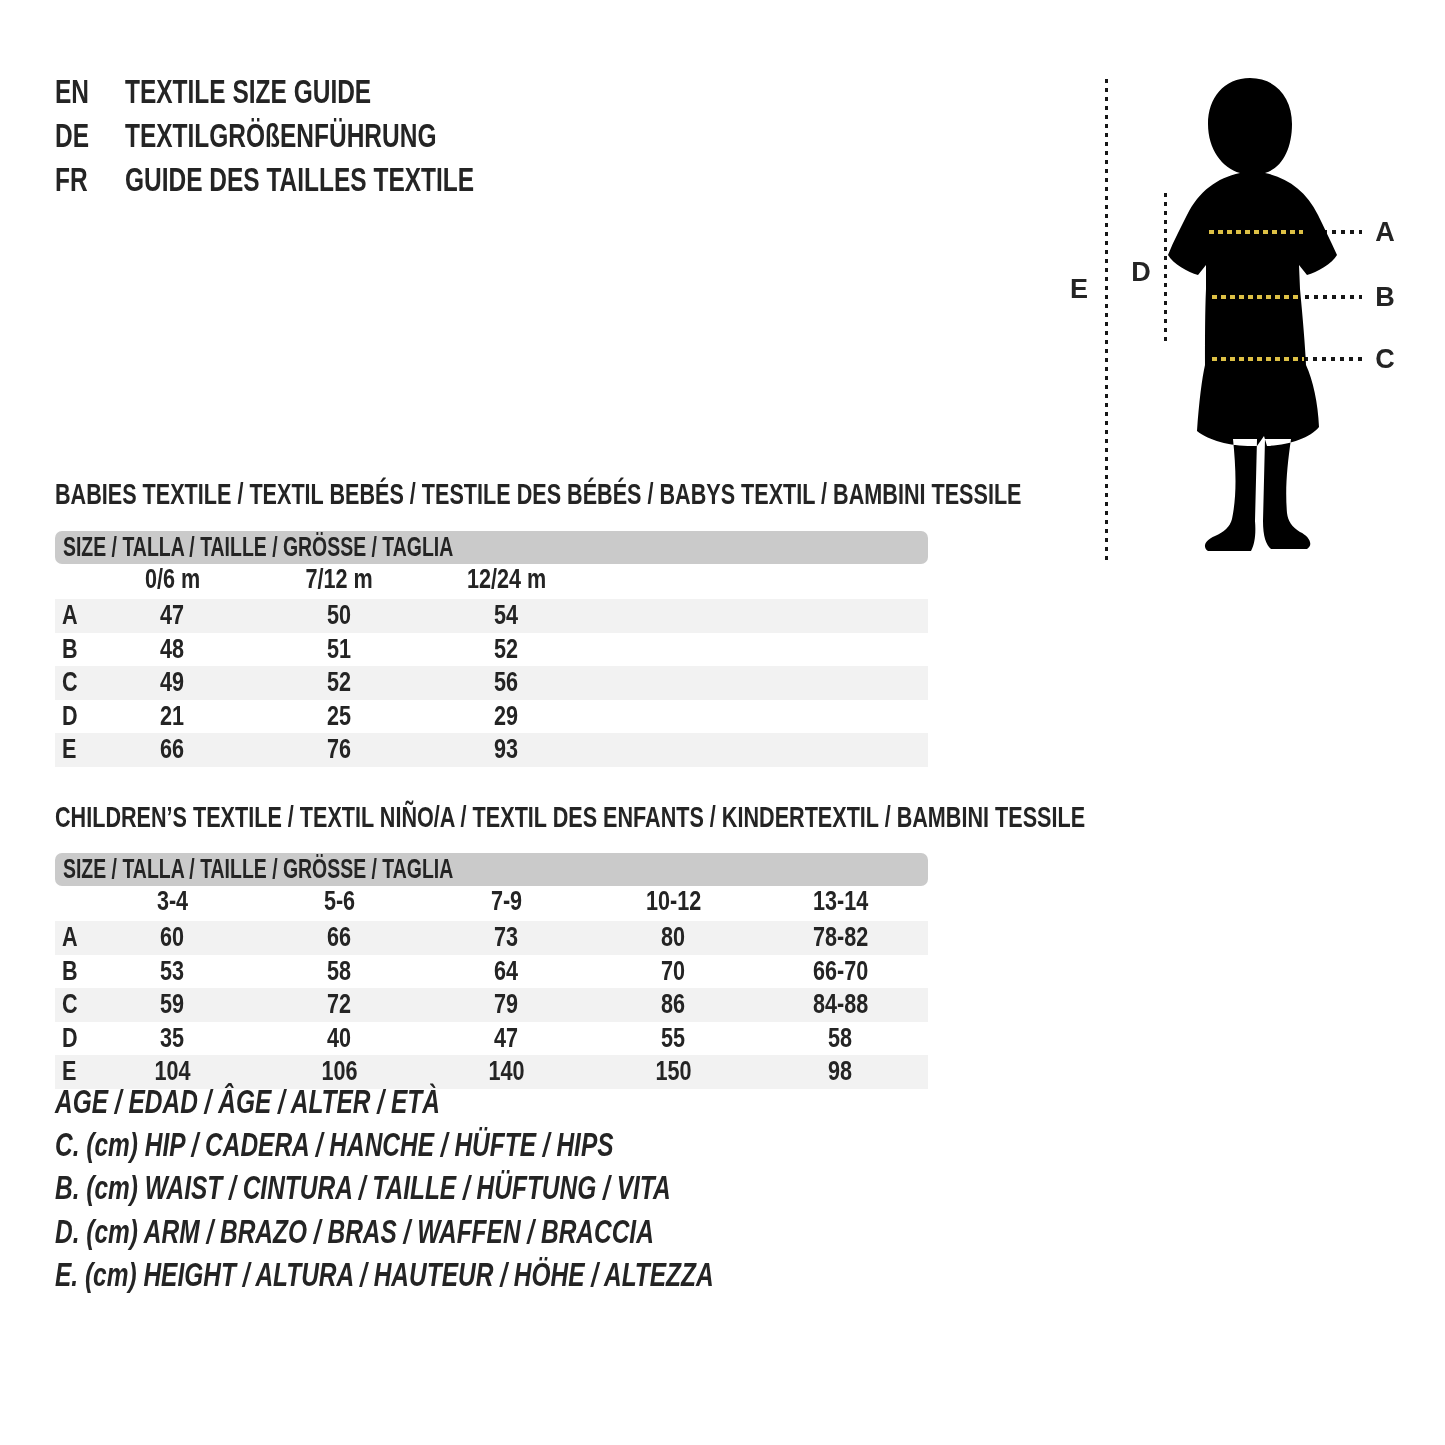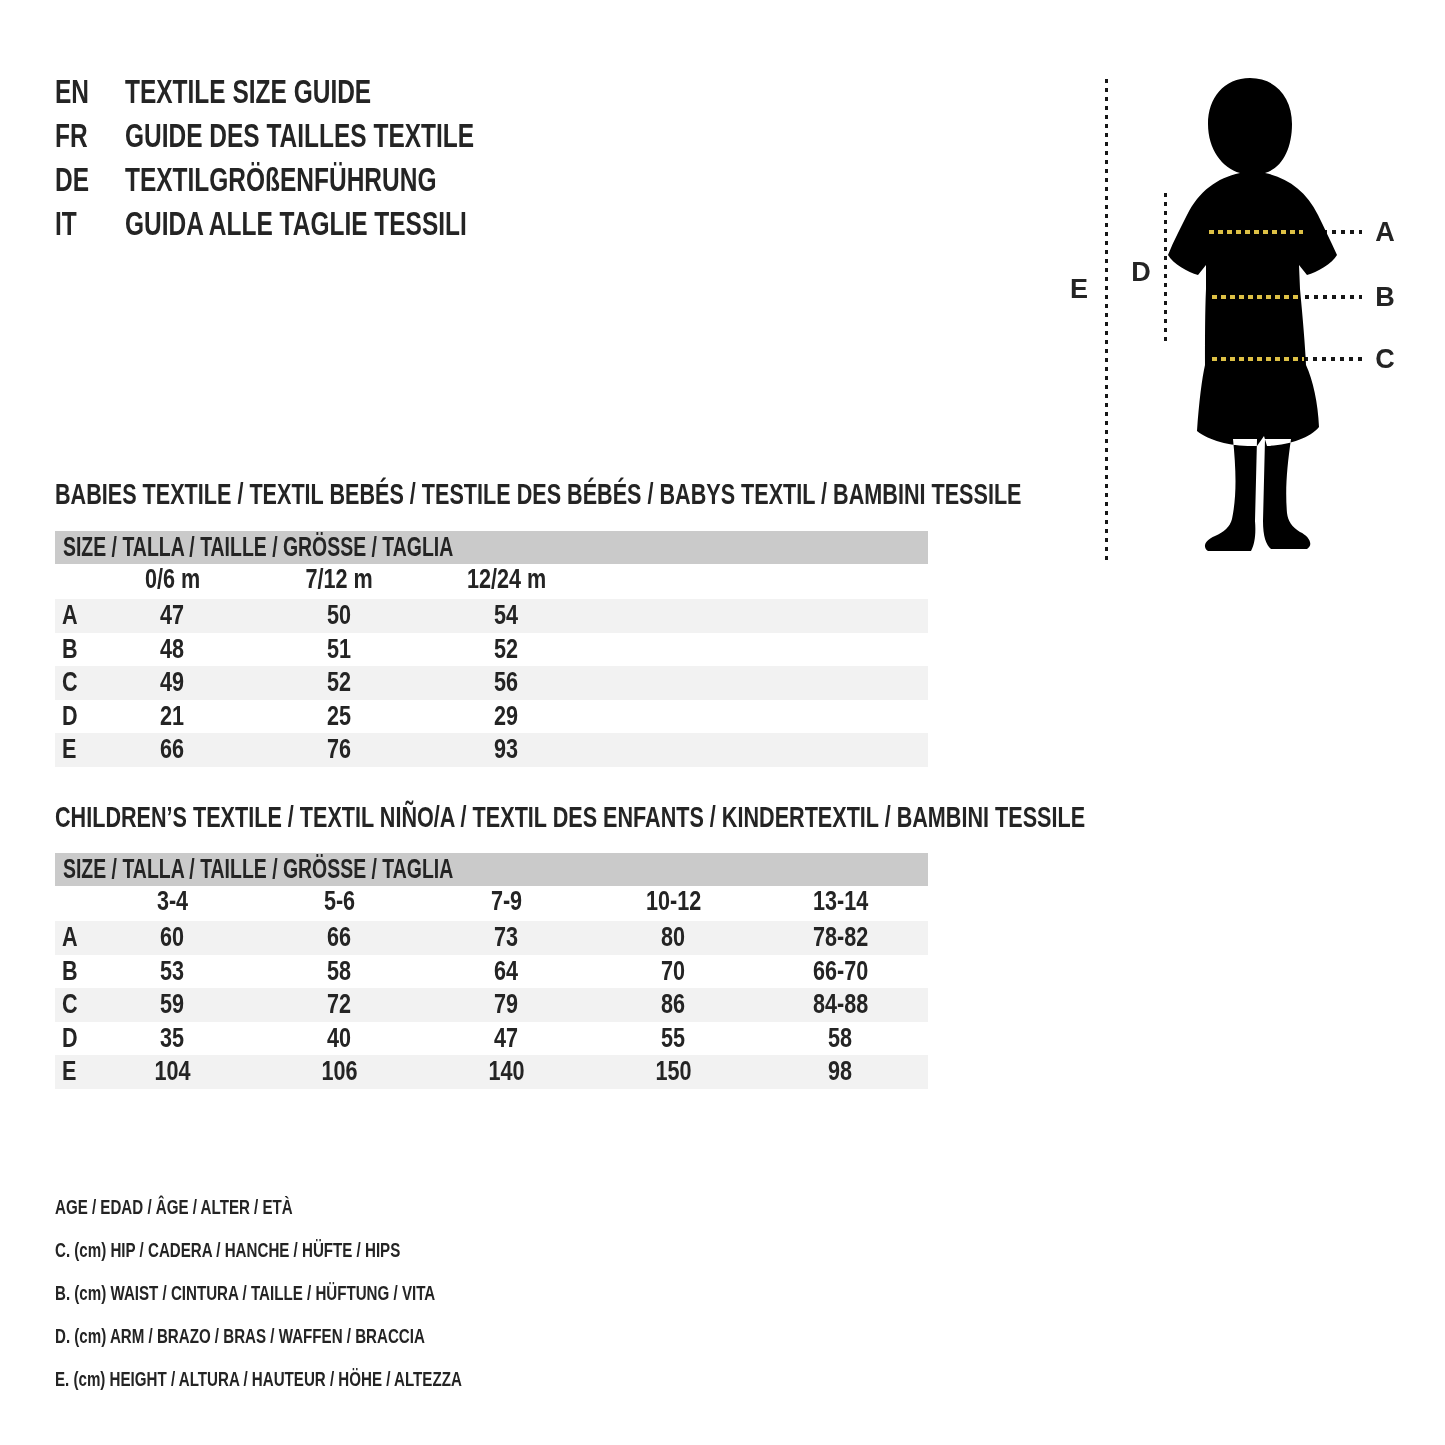--- a/index.html
+++ b/index.html
@@ -28,51 +28,47 @@
     background:repeating-linear-gradient(90deg,#161616 0 4px,transparent 4px 9px);}
   .ydash{position:absolute;height:4px;z-index:2;
     background:repeating-linear-gradient(90deg,var(--dash,#ddc045) 0 5px,transparent 5px 9px);}
   .svg-layer{z-index:1;}
   .fig-label{position:absolute;width:34px;text-align:center;font-size:27px;}
   
   .heading{position:absolute;left:55px;font-size:30px;line-height:30px;
     transform:scaleX(0.72);transform-origin:0 50%;white-space:nowrap;}
   
   .size-table{position:absolute;left:55px;width:873px;font-size:27px;}
-  .bar{height:33px;background:var(--bar,#cacaca);display:flex;align-items:center;padding-left:8px;box-sizing:border-box;}
+  .bar{height:33px;background:var(--bar,#cacaca);display:flex;align-items:center;padding-left:8px;box-sizing:border-box;border-radius:7px;}
   .col-header{height:35px;display:flex;align-items:flex-start;}
   .trow{height:33.5px;display:flex;align-items:center;}
   .trow.stripe{background:var(--stripe,#f2f2f2);}
   .cell-label{width:34px;padding-left:7px;box-sizing:border-box;flex:none;}
   .cell{width:167px;flex:none;text-align:center;}
   
-  .legend{position:absolute;left:55px;top:1185px;font-size:21px;}
+  .legend{position:absolute;left:55px;top:1080px;font-size:34px;font-style:italic;}
   .legend-line{height:43.2px;display:flex;align-items:center;}
 </style>
 </head>
 <body>
 
 <div class="canvas">
 
   <div class="lang-block">
     <div class="lang-row">
       <span class="lang-code"><span class="cnd">EN</span></span>
       <span class="cnd">TEXTILE SIZE GUIDE</span>
     </div>
     <div class="lang-row">
+      <span class="lang-code"><span class="cnd">DE</span></span>
+      <span class="cnd">TEXTILGRÖßENFÜHRUNG</span>
+    </div>
+    <div class="lang-row">
       <span class="lang-code"><span class="cnd">FR</span></span>
       <span class="cnd">GUIDE DES TAILLES TEXTILE</span>
-    </div>
-    <div class="lang-row">
-      <span class="lang-code"><span class="cnd">DE</span></span>
-      <span class="cnd">TEXTILGRÖßENFÜHRUNG</span>
-    </div>
-    <div class="lang-row">
-      <span class="lang-code"><span class="cnd">IT</span></span>
-      <span class="cnd">GUIDA ALLE TAGLIE TESSILI</span>
     </div>
   </div>
 
   <div>
     <div class="vline e-line"></div>
     <div class="vline d-line"></div>
 
     <div class="hdots" style="left:1305px;top:230px;width:57px;"></div>
     <div class="hdots" style="left:1305px;top:295px;width:57px;"></div>
     <div class="hdots" style="left:1304px;top:357px;width:58px;"></div>

